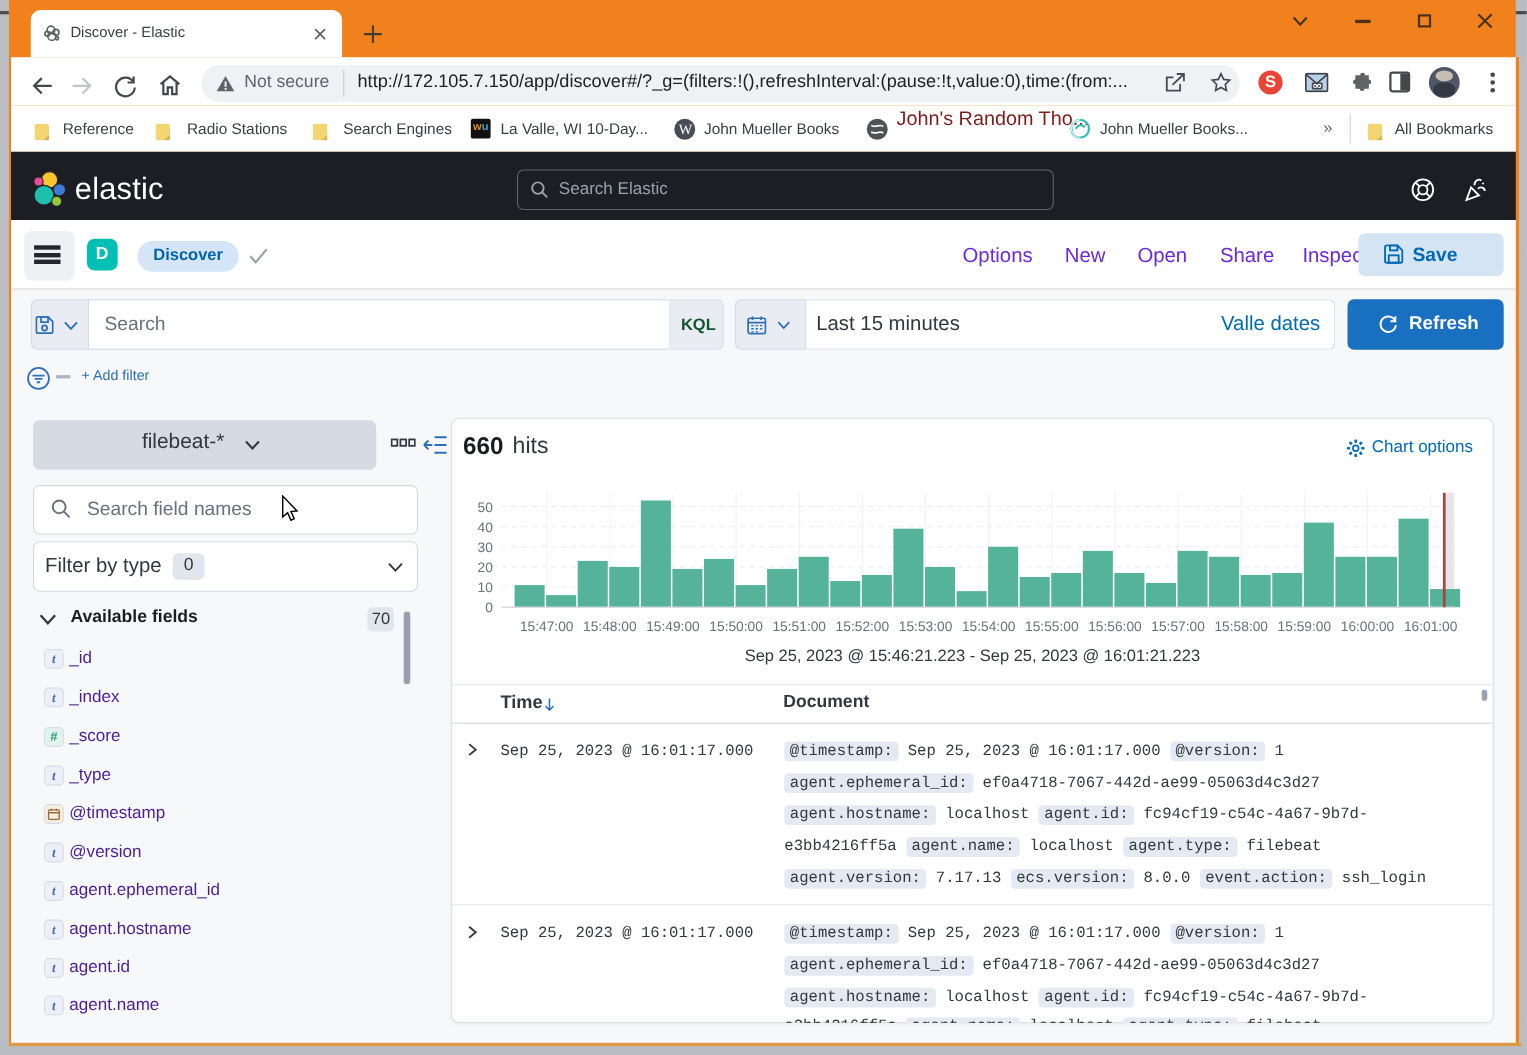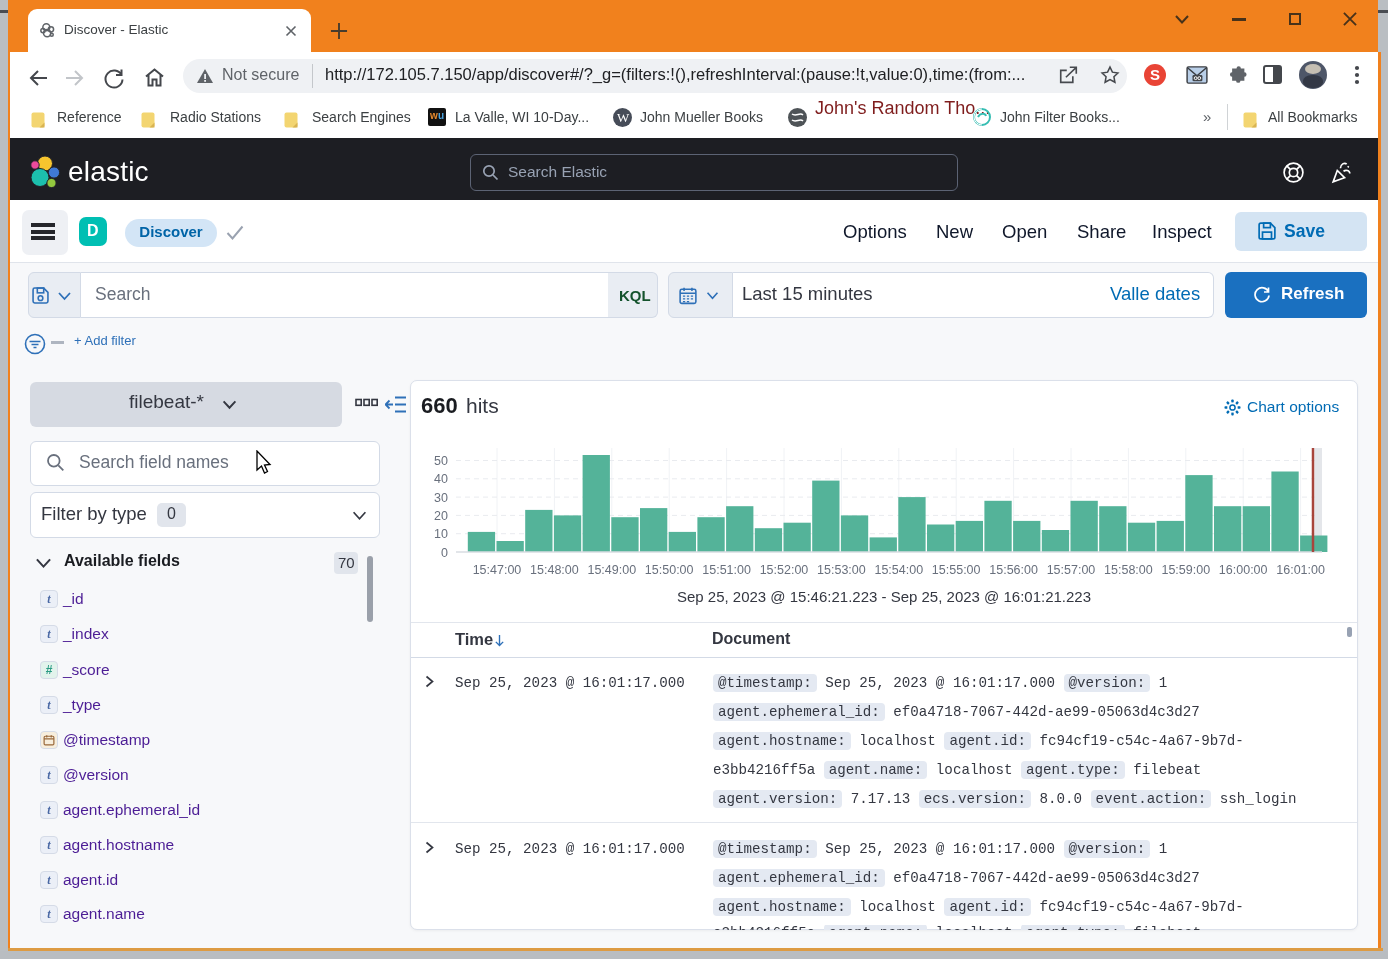--- a/index.html
+++ b/index.html
@@ -13,21 +13,21 @@
   #toolbar { position:absolute; left:10px; top:52px; width:1368px; height:44px; background:#fff; }
   #bookbar { position:absolute; left:10px; top:96px; width:1368px; height:42px; background:#fff; }
   #addrpill { position:absolute; left:183px; top:59px; width:944px; height:34px; background:#eff1f4; border-radius:17px; }
   
   #eheader { position:absolute; left:10px; top:138px; width:1368px; height:62px; background:#1d1e23; }
   #dtoolbar { position:absolute; left:10px; top:200px; width:1368px; height:63px; background:#fff; border-bottom:1px solid #e0e4eb; }
   #content { position:absolute; left:10px; top:263px; width:1368px; height:685px; background:#f7f8fa; }
   .euibtn-addon { background:#e9edf3; border:1px solid #d3dae6; }
   .input-border { border:1px solid #d3dae6; background:#fff; }
   #mainpanel { position:absolute; left:410px; top:380px; width:948px; height:550px; background:#fff; border:1px solid #dbe0ea; border-radius:7px; box-shadow:0 1px 3px rgba(0,0,0,0.05); }
-  .blue { color:#0f172a; }
+  .blue { color:#6d28d9;margin-left:32px; }
   .mono { font-family:"Liberation Mono", monospace; }
   .pill { background:#e4e9f2; border-radius:4px; padding:1px 5px; }
   .docline { position:absolute; left:713px; font-family:"Liberation Mono", monospace; font-size:14.2px; color:#343741; white-space:nowrap; }
   .fieldrow { position:absolute; left:40px; height:22px; display:flex; align-items:center; }
   .fbadge { width:18px; height:18px; border-radius:4px; border:1px solid #d5dbe7; display:flex; align-items:center; justify-content:center; font-size:12px; font-weight:bold; margin-right:5px; }
   .fname { font-size:15.5px; color:#4c1d95; }
 </style>
 </head>
 <body>
 
@@ -151,21 +151,21 @@
 <div class="abs" style="left:788px;top:108px;width:19px;height:19px;border-radius:50%;background:#4e5357"></div>
 <path><svg class="abs" style="left:788px;top:108px" width="19" height="19" viewBox="0 0 19 19" fill="none" stroke="#fff" stroke-width="1.5">
       <path d="M4 6 C8 9, 12 4, 15 7 M4 12 C8 15, 12 10, 15 13"></path>
     </svg>
 <span class="abs" style="left:815px;top:98px;font-size:18px;color:#7f1d1d">John's Random Tho...</span>
 <svg class="abs" style="left:972px;top:107px" width="20" height="20" viewBox="0 0 20 20" fill="none" stroke="#35bdb2" stroke-width="2">
       <circle cx="10" cy="10" r="8"></circle>
       <path d="M10 2 A8 8 0 0 0 10 18" stroke="#fff" stroke-width="1"></path>
       <path d="M6 10 C8 6, 13 6, 14 9" stroke="#35bdb2"></path>
     </svg>
-<span class="abs" style="left:1000px;top:109px;font-size:14px;color:#3c4043">John Filter Books...</span>
+<span class="abs" style="left:1000px;top:109px;font-size:14px;color:#3c4043">John Mueller Books...</span>
 <span class="abs" style="left:1203px;top:108px;font-size:15px;color:#5f6368">»</span>
 <div class="abs" style="left:1227px;top:104px;width:1px;height:26px;background:#d0d3d6"></div>
 <svg class="abs" style="left:1243px;top:112px" width="14" height="16" viewBox="0 0 14 16">
       <rect x="0.5" y="0.5" width="13" height="15" rx="2" fill="#f3d571"></rect>
       <path d="M8.5 15.5 L13.5 15.5 L13.5 10.5 Z" fill="#d9b452"></path>
     </svg>
 <span class="abs" style="left:1268px;top:109px;font-size:14px;color:#3c4043">All Bookmarks</span>
 
 
 <div id="eheader"></div>

